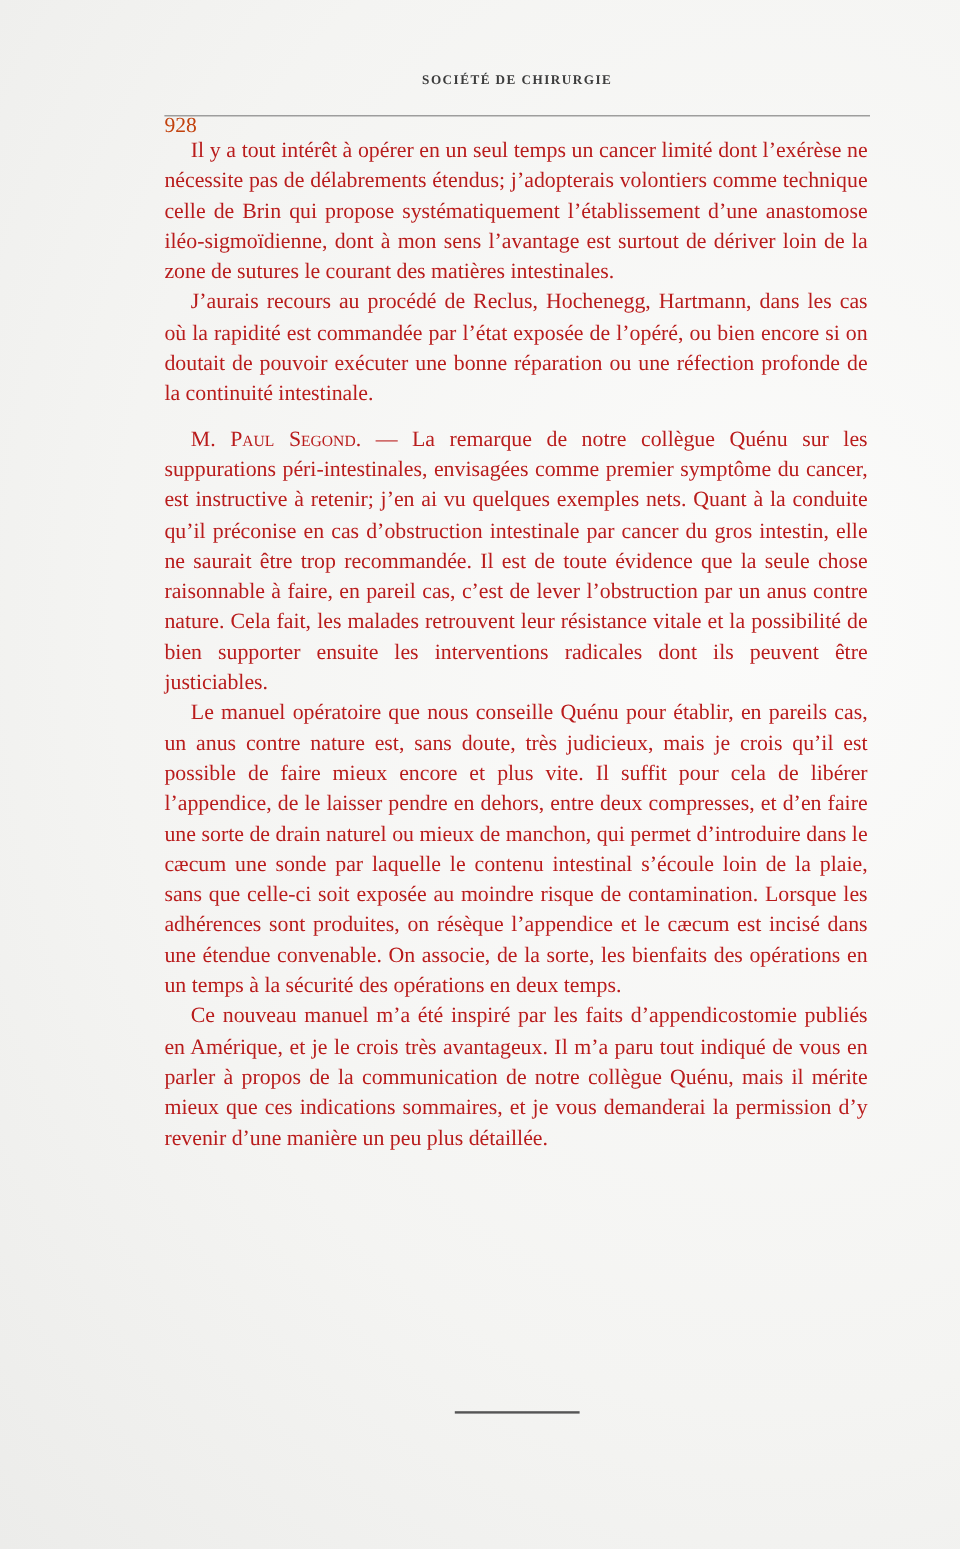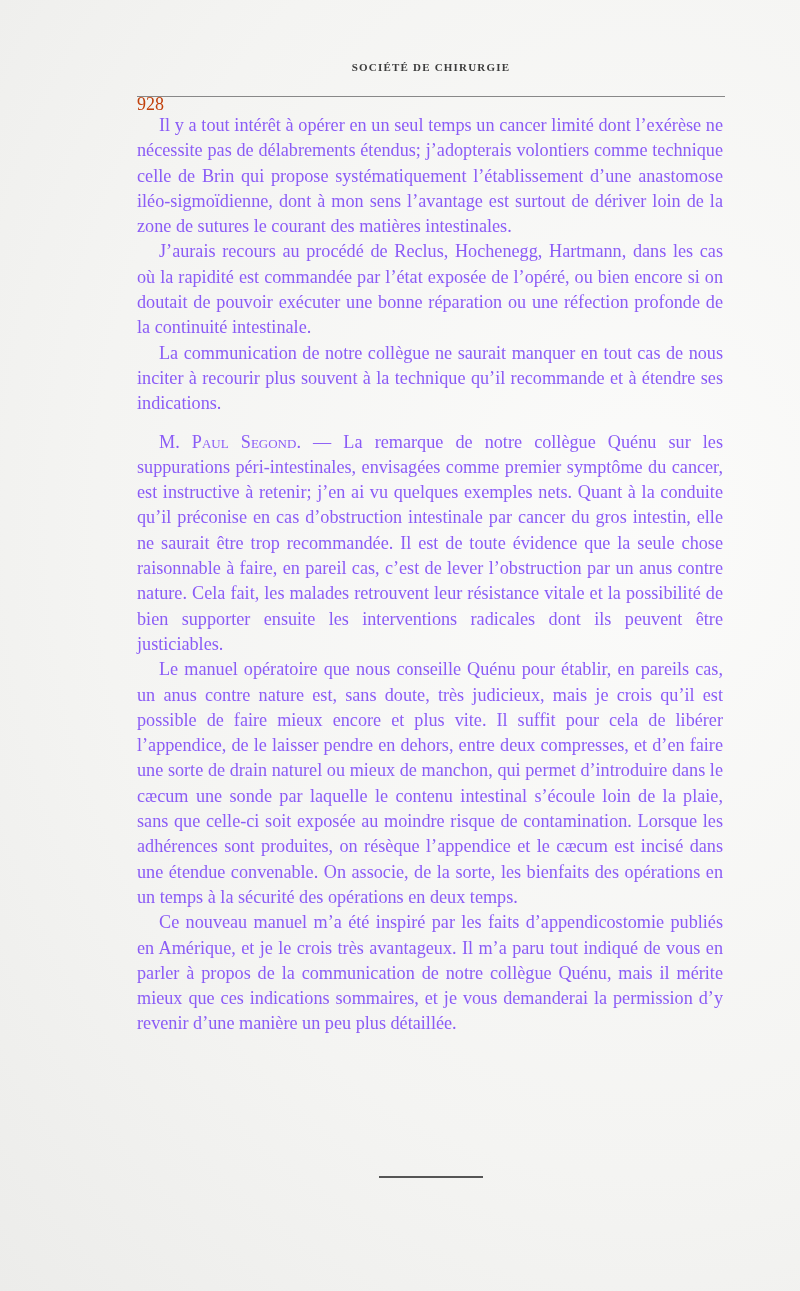--- a/index.html
+++ b/index.html
@@ -57,21 +57,21 @@
     border-top: 1px solid #888;
   }
   .body {
     position: absolute;
     top: 113px;
     left: 0;
     width: 586px;
     font-size: 18.2px;
     line-height: 25.3px;
     text-align: justify;
-    color: #8b5cf6;
+    color: #b91c1c;
   }
   .body p {
     margin: 0;
     text-indent: 22px;
   }
   .body p.speaker {
     margin-top: 13px;
   }
   .sc {
     font-variant: small-caps;
@@ -91,20 +91,19 @@
 <div class="page">
   <div class="header">
     <span class="page-number">928</span>
     <span class="running-head">SOCIÉTÉ DE CHIRURGIE</span>
   </div>
   <div class="header-rule"></div>
 
   <div class="body">
     <p>Il y a tout intérêt à opérer en un seul temps un cancer limité dont l’exérèse ne nécessite pas de délabrements étendus; j’adopterais volontiers comme technique celle de Brin qui propose systématiquement l’établissement d’une anastomose iléo-sigmoïdienne, dont à mon sens l’avantage est surtout de dériver loin de la zone de sutures le courant des matières intestinales.</p>
     <p>J’aurais recours au procédé de Reclus, Hochenegg, Hartmann, dans les cas où la rapidité est commandée par l’état exposée de l’opéré, ou bien encore si on doutait de pouvoir exécuter une bonne réparation ou une réfection profonde de la continuité intestinale.</p>
-    <p>La communication de notre collègue ne saurait manquer en tout cas de nous inciter à recourir plus souvent à la technique qu’il recommande et à étendre ses indications.</p>
 
     <p class="speaker"><span>M. </span><span class="sc">Paul Segond</span><span>. — </span><span>La remarque de notre collègue Quénu sur les suppurations péri-intestinales, envisagées comme premier symptôme du cancer, est instructive à retenir; j’en ai vu quelques exemples nets. Quant à la conduite qu’il préconise en cas d’obstruction intestinale par cancer du gros intestin, elle ne saurait être trop recommandée. Il est de toute évidence que la seule chose raisonnable à faire, en pareil cas, c’est de lever l’obstruction par un anus contre nature. Cela fait, les malades retrouvent leur résistance vitale et la possibilité de bien supporter ensuite les interventions radicales dont ils peuvent être justiciables.</span></p>
     <p>Le manuel opératoire que nous conseille Quénu pour établir, en pareils cas, un anus contre nature est, sans doute, très judicieux, mais je crois qu’il est possible de faire mieux encore et plus vite. Il suffit pour cela de libérer l’appendice, de le laisser pendre en dehors, entre deux compresses, et d’en faire une sorte de drain naturel ou mieux de manchon, qui permet d’introduire dans le cæcum une sonde par laquelle le contenu intestinal s’écoule loin de la plaie, sans que celle-ci soit exposée au moindre risque de contamination. Lorsque les adhérences sont produites, on résèque l’appendice et le cæcum est incisé dans une étendue convenable. On associe, de la sorte, les bienfaits des opérations en un temps à la sécurité des opérations en deux temps.</p>
     <p>Ce nouveau manuel m’a été inspiré par les faits d’appendicostomie publiés en Amérique, et je le crois très avantageux. Il m’a paru tout indiqué de vous en parler à propos de la communication de notre collègue Quénu, mais il mérite mieux que ces indications sommaires, et je vous demanderai la permission d’y revenir d’une manière un peu plus détaillée.</p>
   </div>
 </div>
 <div class="end-rule"></div>
 
 </body></html>

